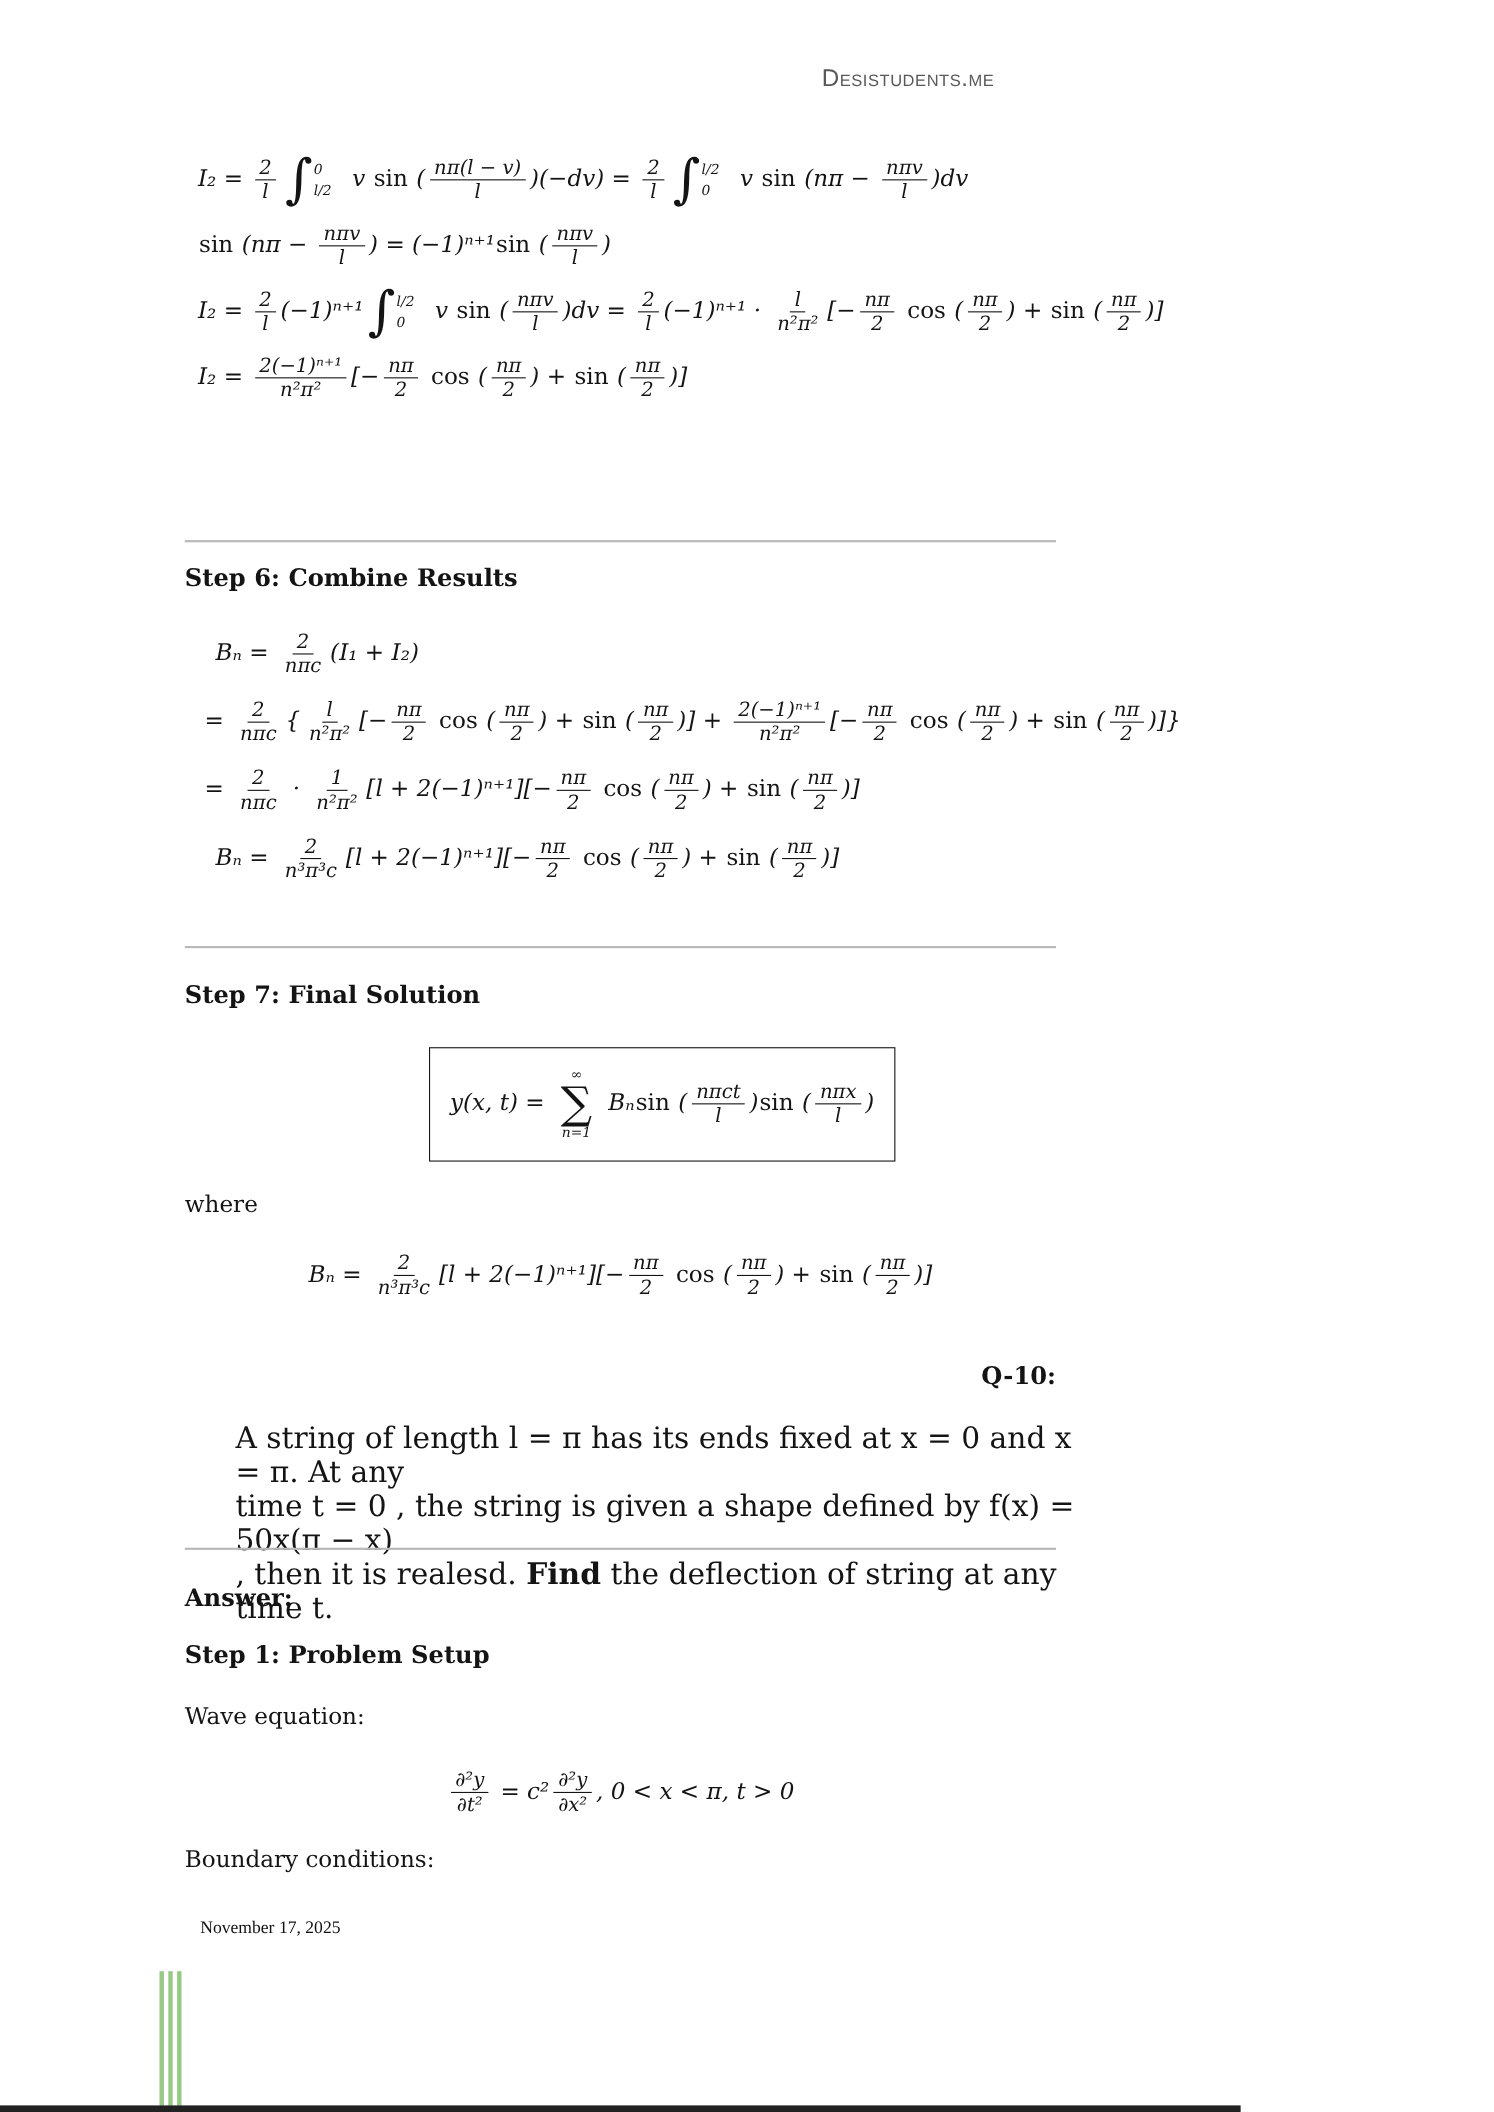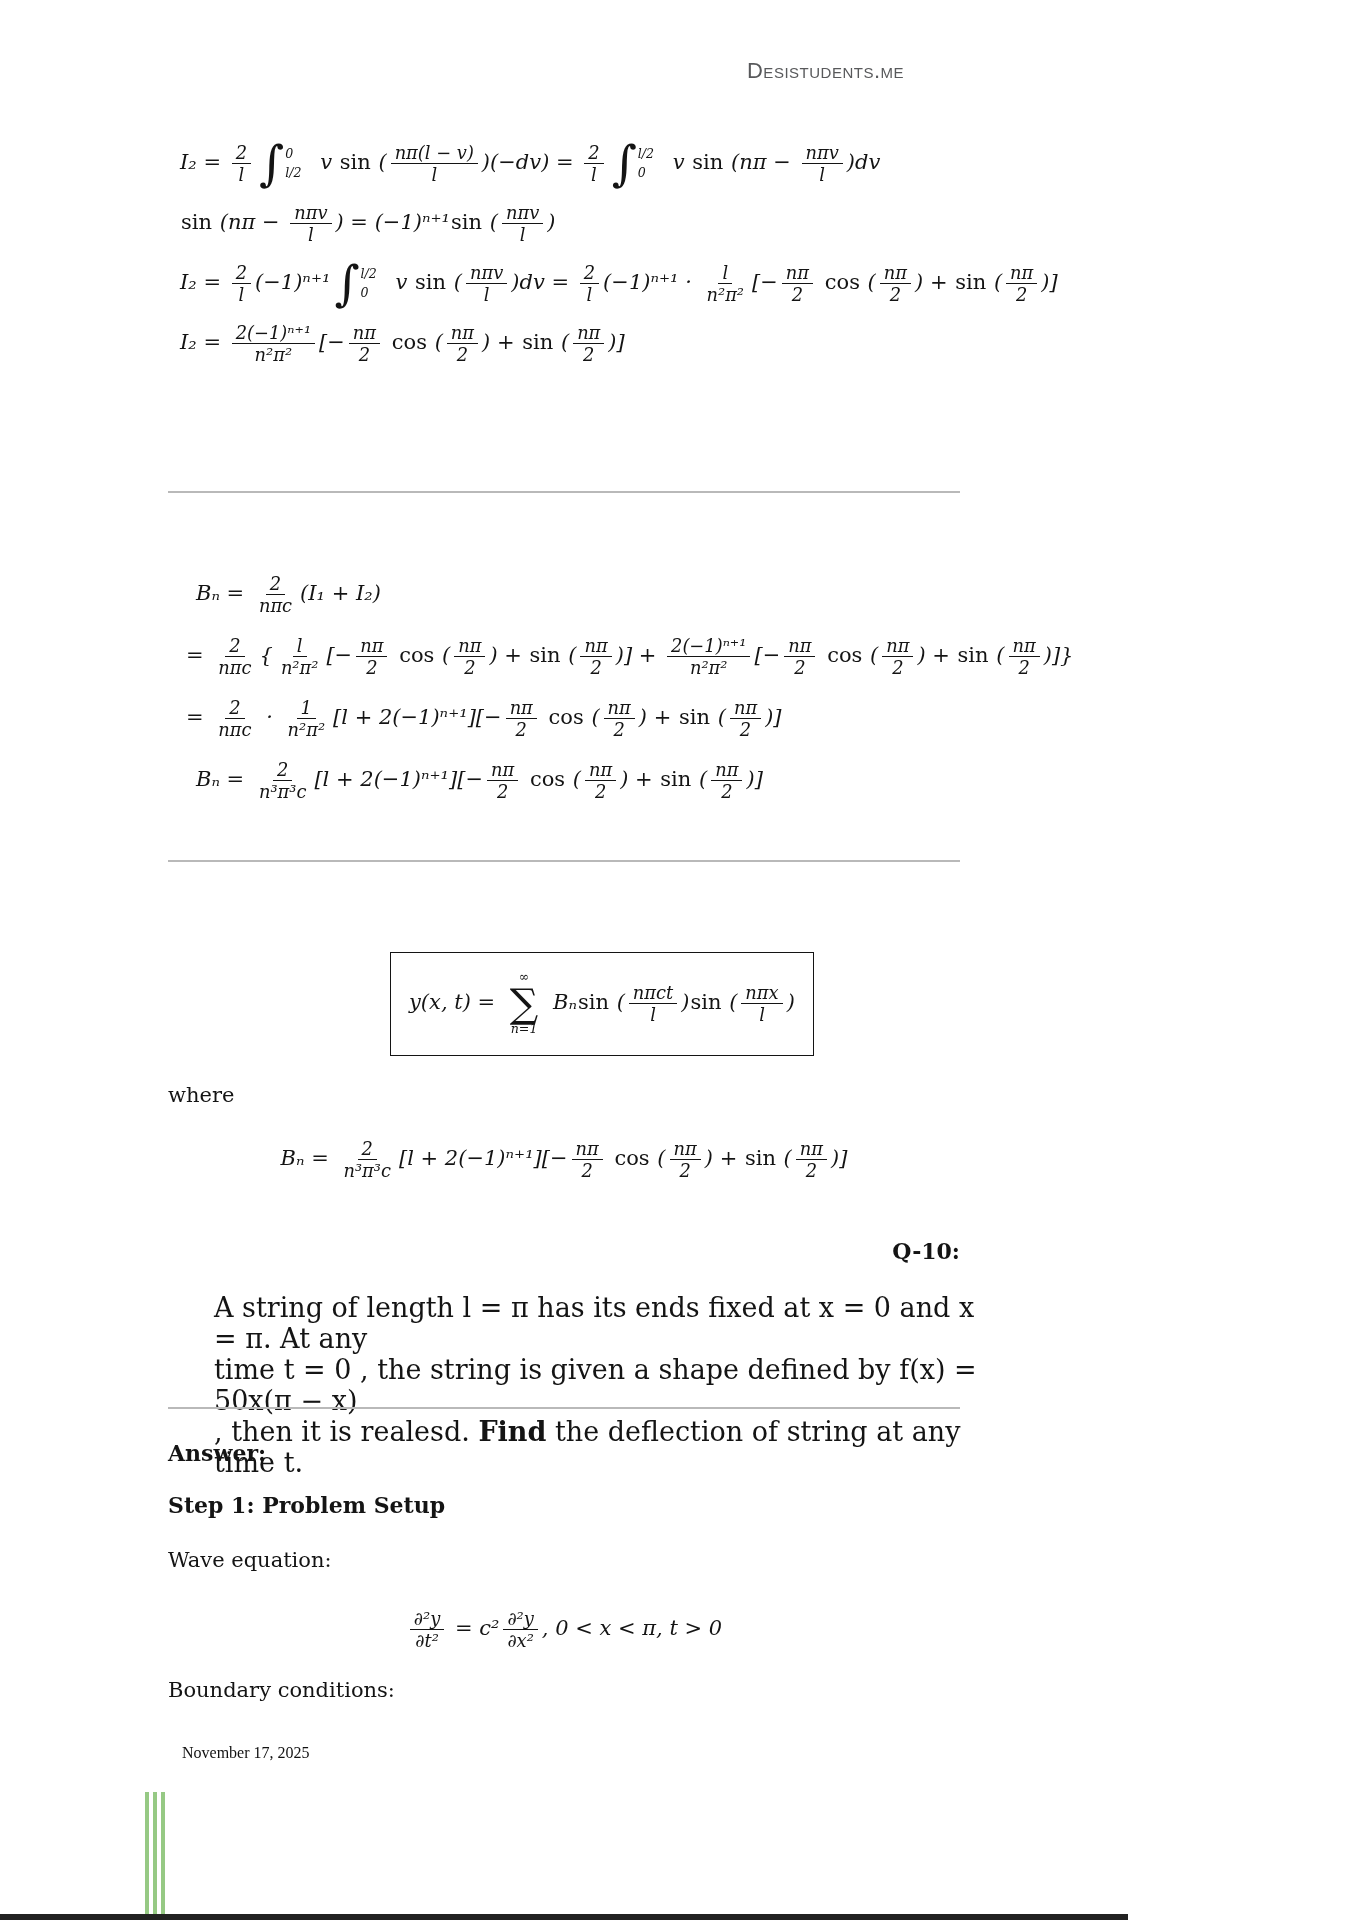--- a/index.html
+++ b/index.html
@@ -138,20 +138,21 @@
           <span class="num"><span class="mi"><span class="mv">nπ</span></span></span>
           <span class="den"><span class="mi"><span class="mv">2</span></span></span>
         </span><span class="mi"><span class="mv">) + </span><span class="mf">sin</span><span class="mv"> (</span></span><span class="frac">
           <span class="num"><span class="mi"><span class="mv">nπ</span></span></span>
           <span class="den"><span class="mi"><span class="mv">2</span></span></span>
         </span><span class="mi"><span class="mv">)]</span></span></div>
   </div>
 
   <div class="divider" style="top:491px;"></div>
 
+  <div class="abs h-bold" style="top:513px;">Step 6: Combine Results</div>
 
   <div class="abs eqB" style="top:562px;">
     <div class="meq ind28"><span class="mi"><span class="mv">Bₙ = </span></span><span class="frac">
           <span class="num"><span class="mi"><span class="mv">2</span></span></span>
           <span class="den"><span class="mi"><span class="mv">nπc</span></span></span>
         </span><span class="mi"><span class="mv">(I₁ + I₂)</span></span></div>
     <div class="meq ind18"><span class="mi"><span class="mv">= </span></span><span class="frac">
           <span class="num"><span class="mi"><span class="mv">2</span></span></span>
           <span class="den"><span class="mi"><span class="mv">nπc</span></span></span>
         </span><span class="mi"><span class="mv">{</span></span><span class="frac">
@@ -205,20 +206,21 @@
           <span class="num"><span class="mi"><span class="mv">nπ</span></span></span>
           <span class="den"><span class="mi"><span class="mv">2</span></span></span>
         </span><span class="mi"><span class="mv">) + </span><span class="mf">sin</span><span class="mv"> (</span></span><span class="frac">
           <span class="num"><span class="mi"><span class="mv">nπ</span></span></span>
           <span class="den"><span class="mi"><span class="mv">2</span></span></span>
         </span><span class="mi"><span class="mv">)]</span></span></div>
   </div>
 
   <div class="divider" style="top:860px;"></div>
 
+  <div class="abs h-bold" style="top:892px;">Step 7: Final Solution</div>
 
   <div class="box-wrap">
     <div class="solution-box">
       <div class="meq"><span class="mi"><span class="mv">y(x, t) = </span></span><span class="msum">
             <span class="msum-hi">∞</span>
             <span class="msum-sym">∑</span>
             <span class="msum-lo">n=1</span>
           </span><span class="mi"><span class="mv"> Bₙ</span><span class="mf">sin</span><span class="mv"> (</span></span><span class="frac">
             <span class="num"><span class="mi"><span class="mv">nπct</span></span></span>
             <span class="den"><span class="mi"><span class="mv">l</span></span></span>

